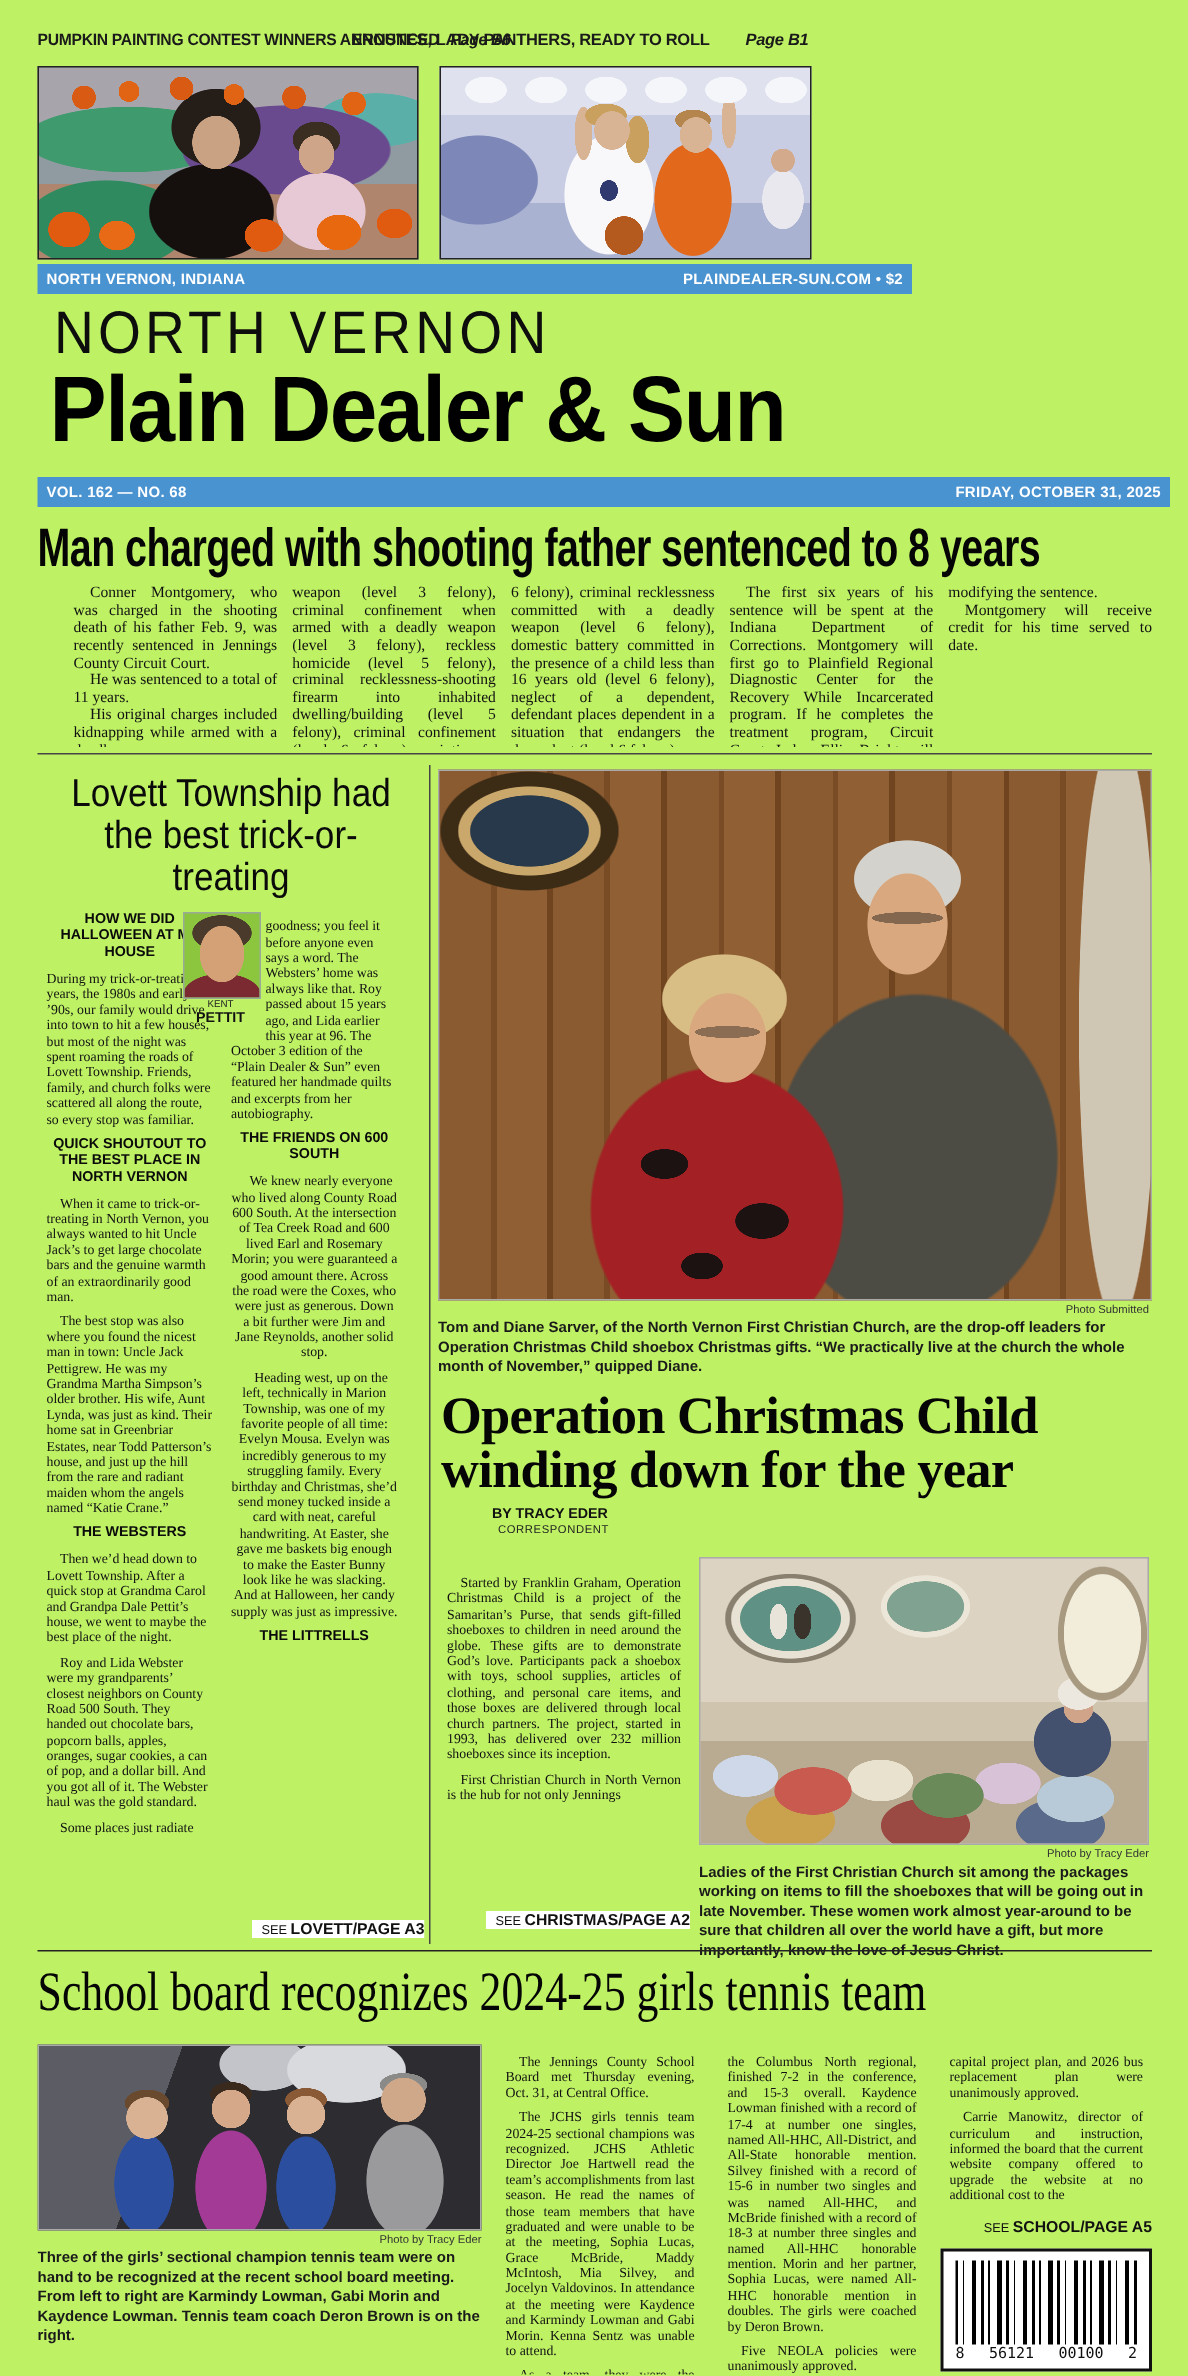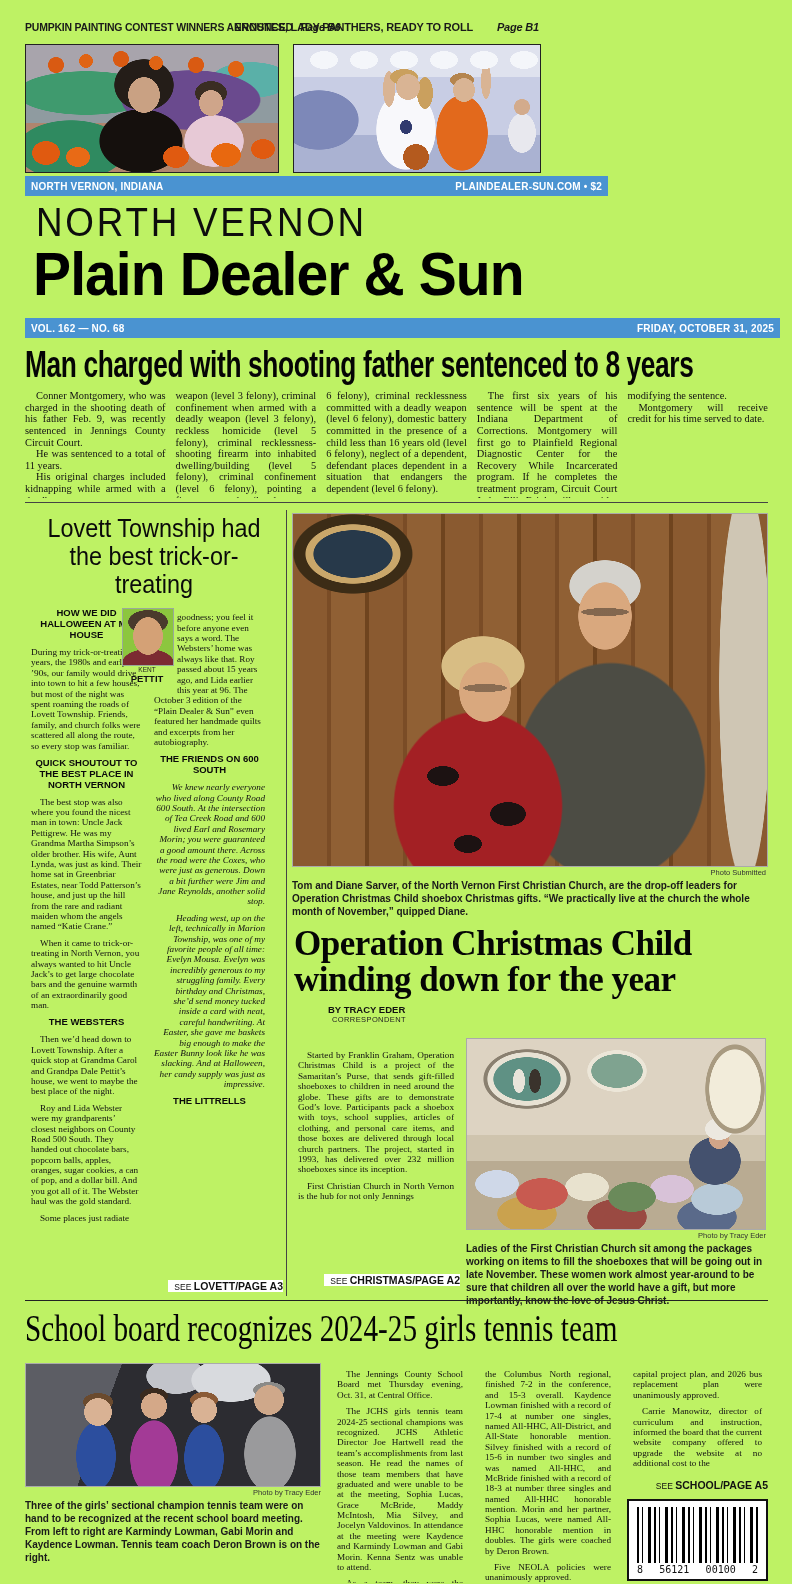--- a/index.html
+++ b/index.html
@@ -140,21 +140,21 @@
   <div class="abs kicker" style="left:36px;top:200px;">NORTH VERNON</div>
   <div class="abs mast-title" style="left:33px;top:238px;">Plain Dealer &amp; Sun</div>
 
   <div class="abs bar" style="left:25px;top:318px;width:743px;height:20px;">
     <span>VOL. 162 — NO. 68</span>
     <span>FRIDAY, OCTOBER 31, 2025</span>
   </div>
 
   <div class="abs h-main" style="left:25px;top:344px;">Man charged with shooting father sentenced to 8 years</div>
   <div class="abs" style="left:25px;top:390px;width:743px;height:108px;display:flex;gap:10px;overflow:hidden;">
-    <div class="bodytext" style="flex:1;">
+    <div class="bodytext" style="flex:1;margin-left:24px;">
         <p class="para">Conner Montgomery, who was charged in the shooting death of his father Feb. 9, was recently sentenced in Jennings County Circuit Court.</p>
         <p class="para">He was sentenced to a total of 11 years.</p>
         <p class="para">His original charges included kidnapping while armed with a deadly</p>
       </div>
     <div class="bodytext cont" style="flex:1;">
         <p class="para">weapon (level 3 felony), criminal confinement when armed with a deadly weapon (level 3 felony), reckless homicide (level 5 felony), criminal recklessness-shooting firearm into inhabited dwelling/building (level 5 felony), criminal confinement (level 6 felony), pointing a firearm at another (level</p>
       </div>
     <div class="bodytext cont" style="flex:1;">
         <p class="para">6 felony), criminal recklessness committed with a deadly weapon (level 6 felony), domestic battery committed in the presence of a child less than 16 years old (level 6 felony), neglect of a dependent, defendant places dependent in a situation that endangers the dependent (level 6 felony).</p>
       </div>
@@ -171,22 +171,22 @@
   <div class="abs" style="left:25px;top:508px;width:258px;height:788px;overflow:hidden;">
     <div class="h-lovett" style="margin-top:6px;">Lovett Township had the best trick-or-treating</div>
     <div class="lov-cols">
       <div class="lov-col">
         <div class="subhead" style="margin-top:2px;">HOW WE DID HALLOWEEN AT MY HOUSE</div>
         <div class="smallbody cont" style="text-align:left;">
             <p class="para">During my trick-or-treating years, the 1980s and early ’90s, our family would drive into town to hit a few houses, but most of the night was spent roaming the roads of Lovett Township. Friends, family, and church folks were scattered all along the route, so every stop was familiar.</p>
           </div>
         <div class="subhead">QUICK SHOUTOUT TO THE BEST PLACE IN NORTH VERNON</div>
         <div class="smallbody" style="text-align:left;">
+            <p class="para">When it came to trick-or-treating in North Vernon, you always wanted to hit Uncle Jack’s to get large chocolate bars and the genuine warmth of an extraordinarily good man.</p>
             <p class="para">The best stop was also where you found the nicest man in town: Uncle Jack Pettigrew. He was my Grandma Martha Simpson’s older brother. His wife, Aunt Lynda, was just as kind. Their home sat in Greenbriar Estates, near Todd Patterson’s house, and just up the hill from the rare and radiant maiden whom the angels named “Katie Crane.”</p>
-            <p class="para">When it came to trick-or-treating in North Vernon, you always wanted to hit Uncle Jack’s to get large chocolate bars and the genuine warmth of an extraordinarily good man.</p>
           </div>
         <div class="subhead">THE WEBSTERS</div>
         <div class="smallbody" style="text-align:left;">
             <p class="para">Then we’d head down to Lovett Township. After a quick stop at Grandma Carol and Grandpa Dale Pettit’s house, we went to maybe the best place of the night.</p>
             <p class="para">Roy and Lida Webster were my grandparents’ closest neighbors on County Road 500 South. They handed out chocolate bars, popcorn balls, apples, oranges, sugar cookies, a can of pop, and a dollar bill. And you got all of it. The Webster haul was the gold standard.</p>
             <p class="para">Some places just radiate</p>
           </div>
       </div>
       <div class="lov-col">
         <div class="mug">
@@ -194,21 +194,21 @@
               radial-gradient(15px 19px at 25px 27px,#d4a176 98%,transparent),
               radial-gradient(20px 12px at 25px 13px,#4a3a2c 98%,transparent),
               radial-gradient(26px 14px at 25px 54px,#7c2a32 98%,transparent);"></div>
           <div class="mug-kent">KENT</div>
           <div class="mug-pettit">PETTIT</div>
         </div>
         <div class="smallbody cont" style="text-align:left;">
             <p class="para">goodness; you feel it before anyone even says a word. The Websters’ home was always like that. Roy passed about 15 years ago, and Lida earlier this year at 96. The October 3 edition of the “Plain Dealer &amp; Sun” even featured her handmade quilts and excerpts from her autobiography.</p>
           </div>
         <div class="subhead" style="clear:both;">THE FRIENDS ON 600 SOUTH</div>
-        <div class="smallbody" style="text-align:right;font-style:italic;">
+        <div class="smallbody" style="text-align:center;">
             <p class="para">We knew nearly everyone who lived along County Road 600 South. At the intersection of Tea Creek Road and 600 lived Earl and Rosemary Morin; you were guaranteed a good amount there. Across the road were the Coxes, who were just as generous. Down a bit further were Jim and Jane Reynolds, another solid stop.</p>
             <p class="para">Heading west, up on the left, technically in Marion Township, was one of my favorite people of all time: Evelyn Mousa. Evelyn was incredibly generous to my struggling family. Every birthday and Christmas, she’d send money tucked inside a card with neat, careful handwriting. At Easter, she gave me baskets big enough to make the Easter Bunny look like he was slacking. And at Halloween, her candy supply was just as impressive.</p>
           </div>
         <div class="subhead">THE LITTRELLS</div>
       </div>
     </div>
     <div class="jump" style="position:absolute;right:0;bottom:4px;background:#fff;padding-left:6px;">
       <span>SEE</span> <b>LOVETT/PAGE A3</b>
     </div>
   </div>

